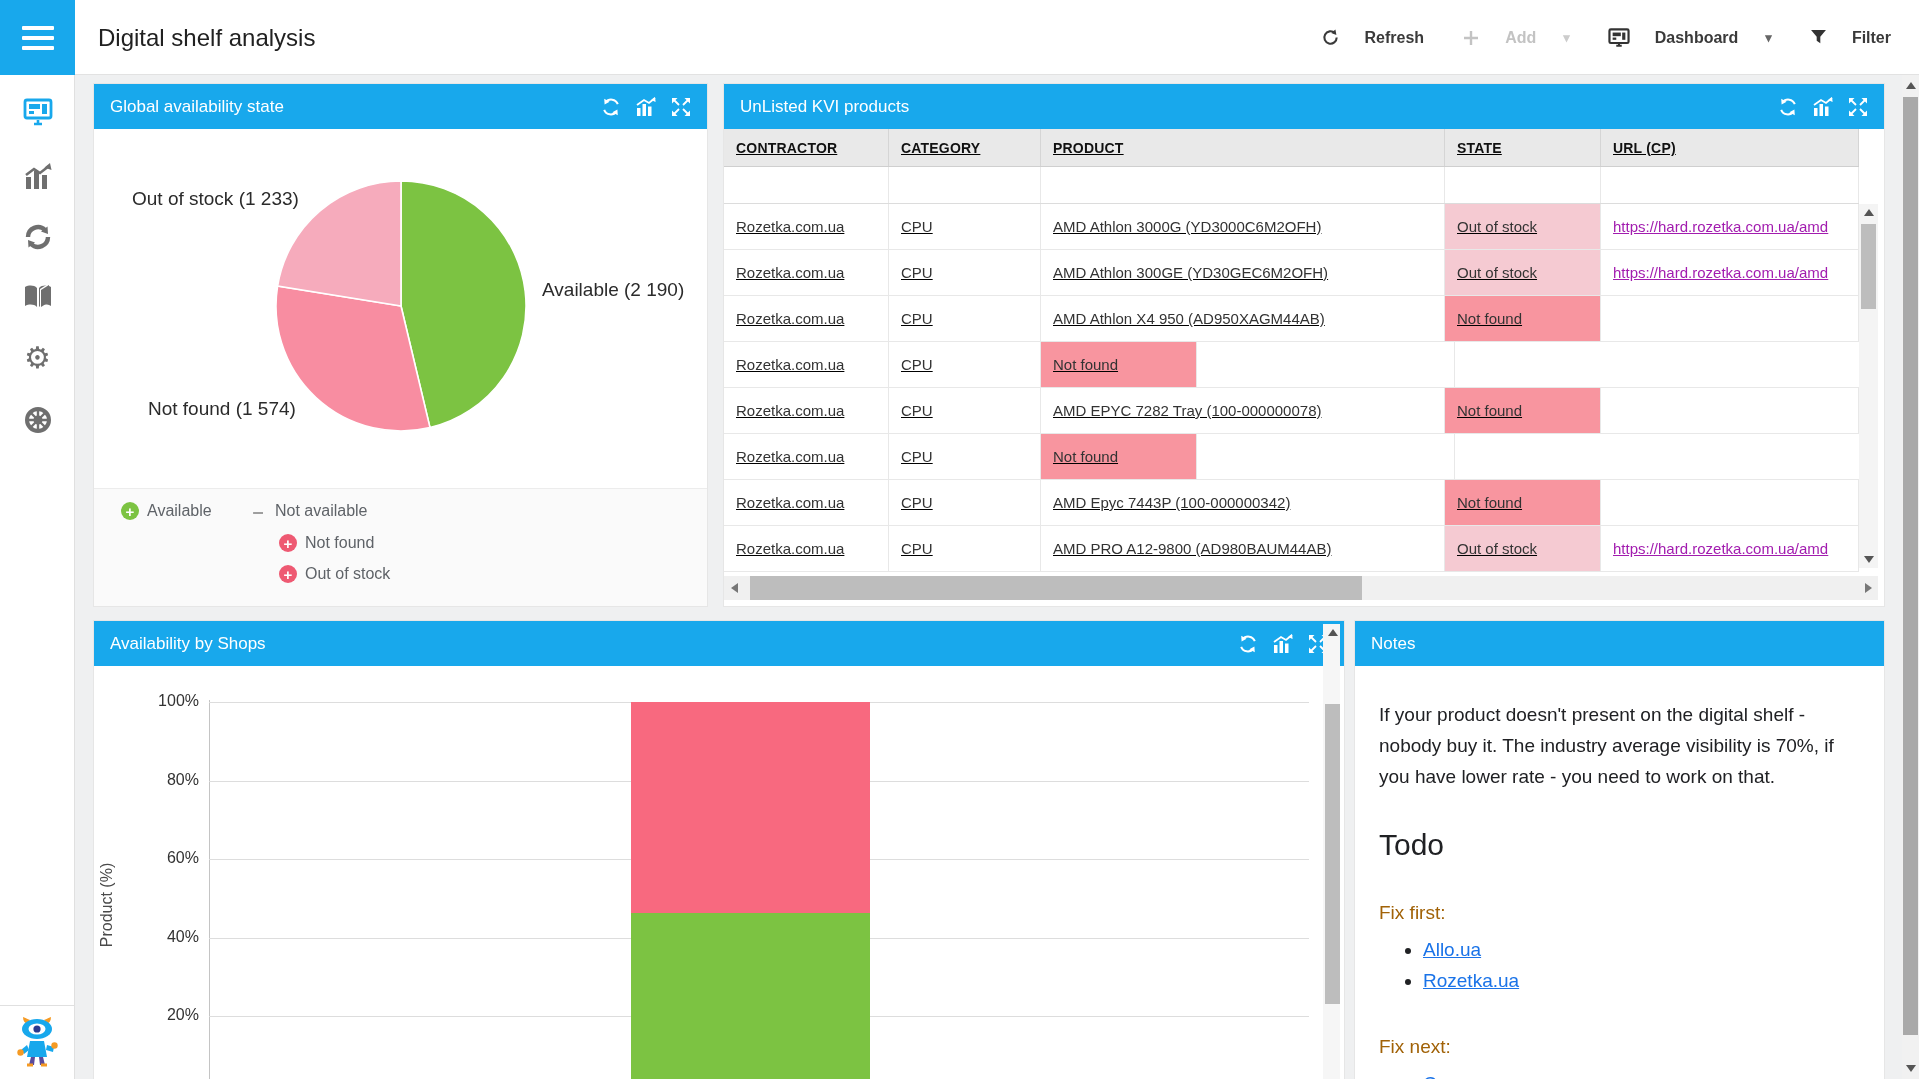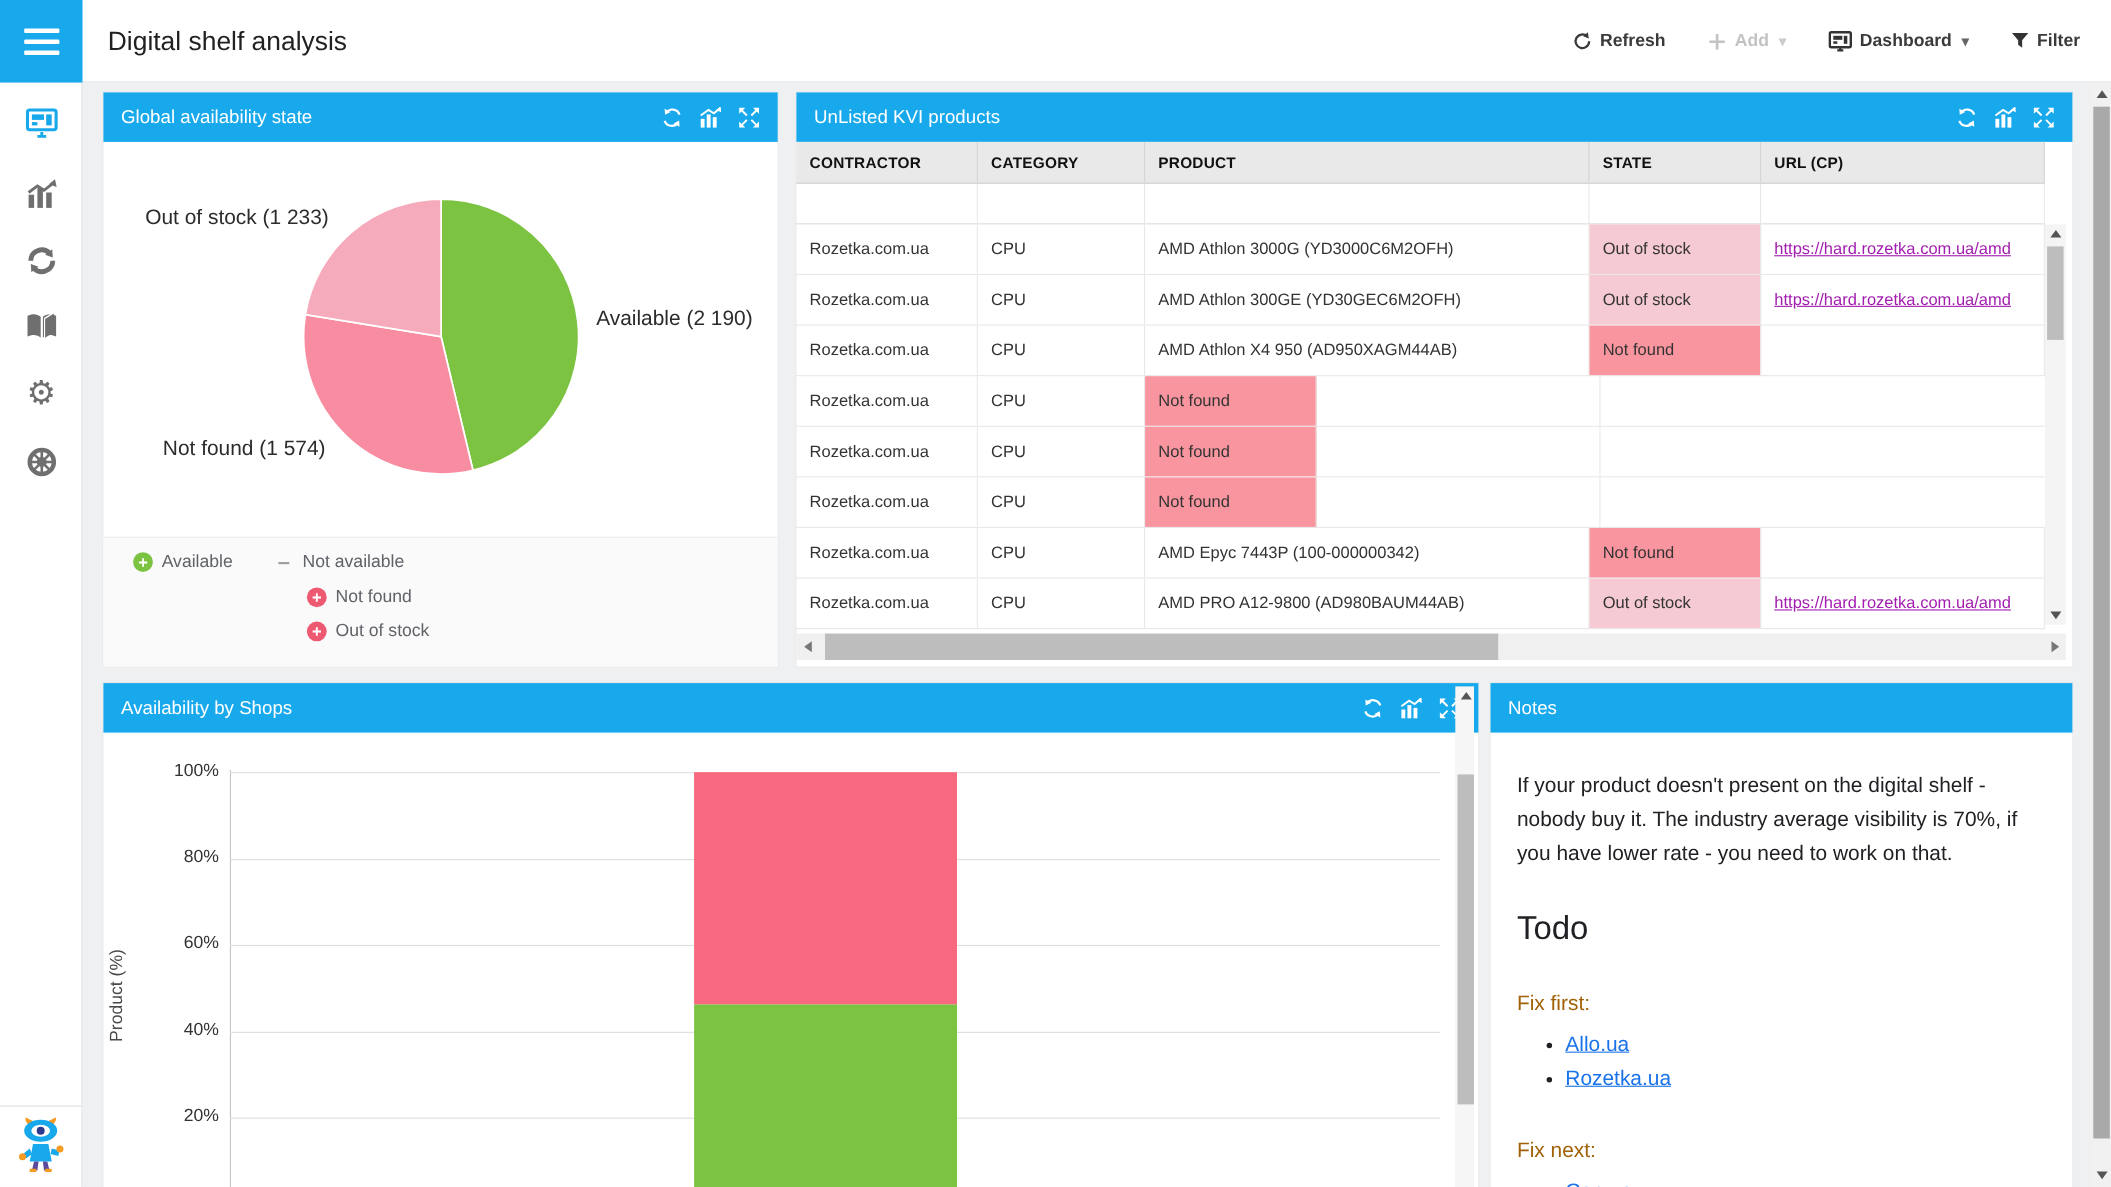--- a/index.html
+++ b/index.html
@@ -6,21 +6,21 @@
   html,body { width:1919px; height:1079px; }
   body { font-family:"Liberation Sans", sans-serif; background:#eff0f1; }
   .stage { position:relative; width:1919px; height:1079px; overflow:hidden; background:#eff0f1; }
 
   
   .topbar { position:absolute; left:0; top:0; width:1919px; height:75px; background:#fff; border-bottom:1px solid #e2e2e2; z-index:5; }
   .hamburger { position:absolute; left:0; top:0; width:75px; height:75px; background:#18a8ec; cursor:pointer; display:flex; flex-direction:column; justify-content:center; align-items:center; gap:6px; }
   .hamburger i { display:block; width:32px; height:4px; background:#fff; border-radius:1px; }
   .page-title { position:absolute; left:98px; top:0; height:75px; display:flex; align-items:center; font-size:24px; color:#212121; }
   .topbar-actions { position:absolute; right:28px; top:0; height:75px; display:flex; align-items:center; gap:38px; }
-  .tb-btn { display:flex; align-items:center; gap:7px; font-size:16px; font-weight:700; color:#3a3a3a; cursor:pointer; white-space:nowrap; }
+  .tb-btn { display:flex; align-items:center; gap:25px; font-size:16px; font-weight:700; color:#3a3a3a; cursor:pointer; white-space:nowrap; }
   .tb-btn.disabled { color:#c3c3c3; cursor:default; }
   .tb-btn .caret { font-size:13px; color:#666; margin-left:2px; }
   .tb-btn.disabled .caret { color:#ccc; }
   .tb-btn svg { display:block; }
 
   
   .sidebar { position:absolute; left:0; top:75px; width:75px; height:1004px; background:#fff; border-right:1px solid #e0e0e0; z-index:4; }
   .side-icon { position:absolute; left:0; width:75px; height:28px; display:flex; justify-content:center; align-items:center; cursor:pointer; }
   .side-icon svg { display:block; }
   .gear-glyph { font-size:30px; color:#6f6f6f; line-height:28px; }
@@ -38,21 +38,21 @@
   .pie-label { position:absolute; font-size:19px; color:#2b2b2b; white-space:nowrap; }
   #pie-svg-wrap { position:absolute; left:179px; top:94px; width:256px; height:256px; }
   .pie-legend { position:absolute; left:0; right:0; bottom:0; top:404px; background:#fafafa; border-top:1px solid #ececec; }
   .legend-item { position:absolute; display:flex; align-items:center; gap:8px; font-size:16px; color:#5f6368; cursor:pointer; }
   .legend-dot { width:18px; height:18px; border-radius:50%; color:#fff; font-size:15px; font-weight:700; display:flex; align-items:center; justify-content:center; line-height:1; }
   .legend-minus { width:18px; text-align:center; font-size:20px; font-weight:700; color:#9e9e9e; line-height:18px; }
   .li-0 { left:27px; top:13px; } .li-1 { left:155px; top:13px; } .li-2 { left:185px; top:45px; } .li-3 { left:185px; top:76px; }
 
   
   #table-panel { left:723px; top:83px; width:1162px; height:524px; }
-  .table-wrap { position:absolute; left:0; top:45px; width:1135px; }
+  .table-wrap { position:absolute; left:0; top:45px; width:1135px;text-decoration:underline; }
   .t-row { display:flex; border-bottom:1px solid #e8e8e8; }
   .t-cell { flex:none; padding-left:12px; display:flex; align-items:center; border-right:1px solid #e8e8e8; overflow:hidden; white-space:nowrap; }
   .t-head { background:#e9e9e9; height:38px; border-bottom:1px solid #cfcfcf; }
   .t-head .t-cell { font-size:14px; font-weight:700; color:#111; border-right:1px solid #d5d5d5; letter-spacing:.2px; }
   .t-filter { height:37px; border-bottom:1px solid #dcdcdc; }
   .t-data { height:46px; font-size:15px; color:#333; }
   .t-cell a { color:#a21caf; text-decoration:underline; white-space:nowrap; }
   .vscroll { position:absolute; width:19px; background:#f4f4f4; }
   #table-vscroll { left:1135px; top:120px; height:364px; }
   .vthumb { position:absolute; left:2px; width:15px; background:#bdbdbd; }
@@ -359,20 +359,21 @@
         </div>
         <div class="t-row t-data">
           <div class="t-cell" style="width: 165px;">Rozetka.com.ua</div>
           <div class="t-cell" style="width: 152px;">CPU</div>
           <div class="t-cell" style="width: 156px; background: rgb(248, 149, 159);">Not found</div>
           <div class="t-cell" style="width: 258px;"></div>
         </div>
         <div class="t-row t-data">
           <div class="t-cell" style="width: 165px;">Rozetka.com.ua</div>
           <div class="t-cell" style="width: 152px;">CPU</div>
+          <div class="t-cell" style="width: 404px;">AMD EPYC 7282 Tray (100-000000078)</div>
           <div class="t-cell" style="width: 156px; background: rgb(248, 149, 159);">Not found</div>
           <div class="t-cell" style="width: 258px;"></div>
         </div>
         <div class="t-row t-data">
           <div class="t-cell" style="width: 165px;">Rozetka.com.ua</div>
           <div class="t-cell" style="width: 152px;">CPU</div>
           <div class="t-cell" style="width: 156px; background: rgb(248, 149, 159);">Not found</div>
           <div class="t-cell" style="width: 258px;"></div>
         </div>
         <div class="t-row t-data">

